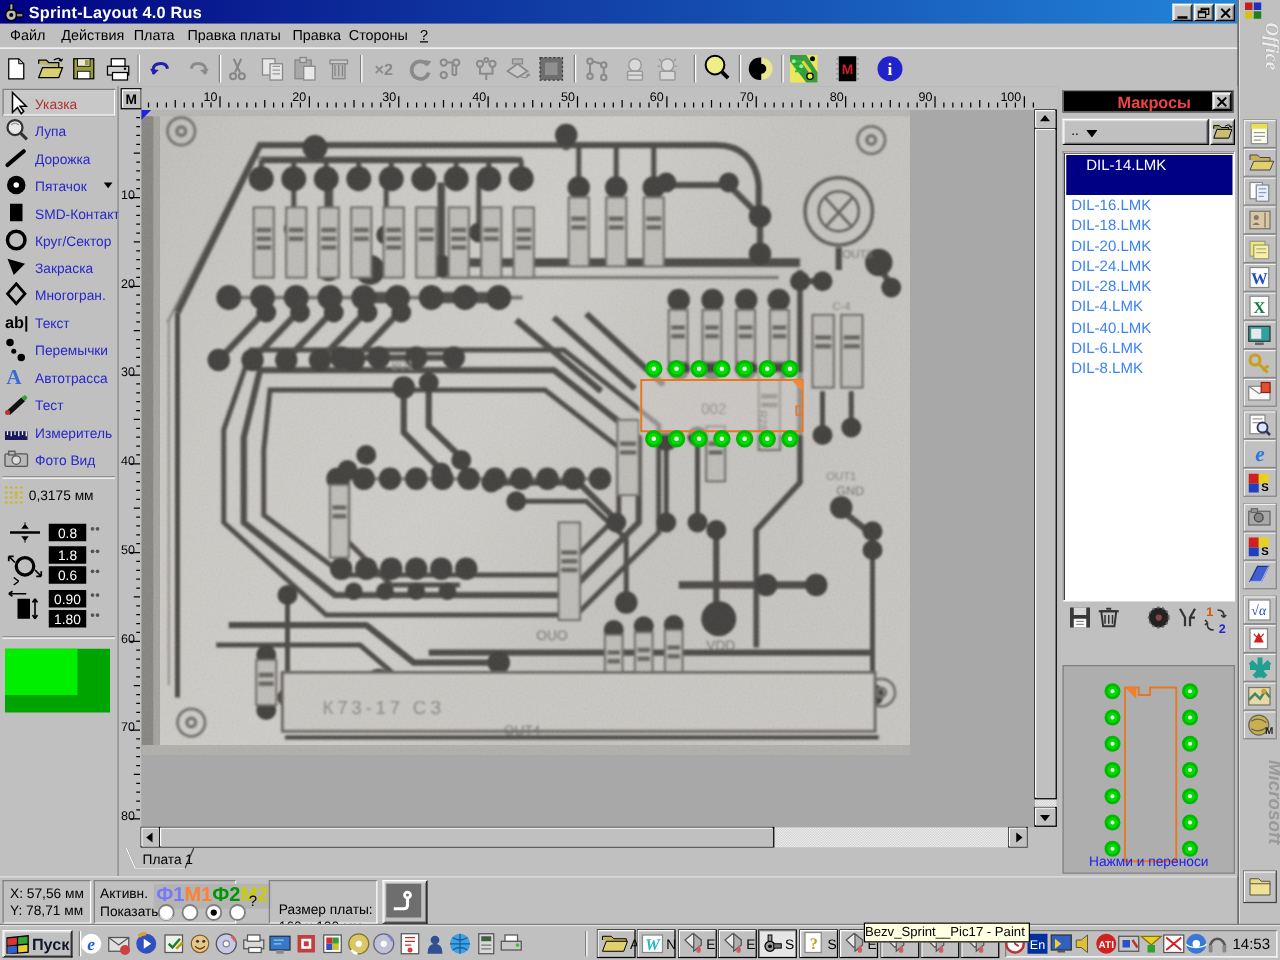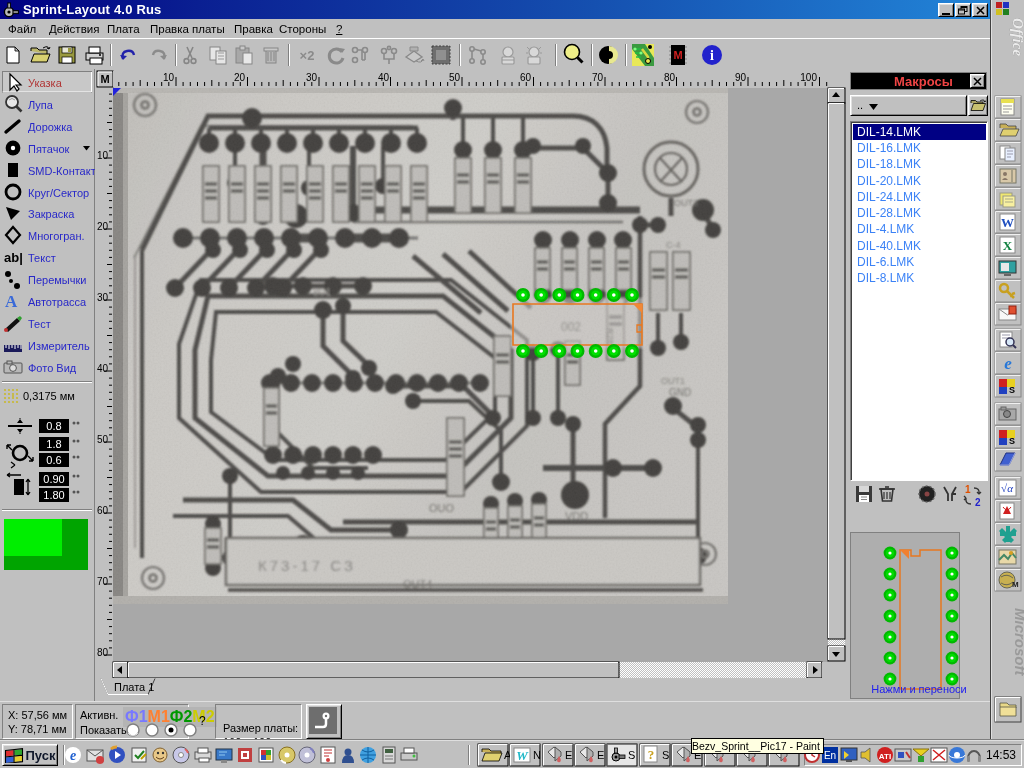--- a/index.html
+++ b/index.html
@@ -830,21 +830,21 @@
  </div>
  <div class="btn abs" style="left:121px;top:26px;width:20px;height:21px">
       <svg width="16" height="13" viewBox="0 0 16 13">
         <path d="M1,4 v-2.5 h4.5 l1.5,1.5 h6 v2" fill="#a8a060" stroke="#000" stroke-width=".8"></path>
         <path d="M1,11.5 l2.5,-7 h12 l-2.5,7 z" fill="#c8c070" stroke="#000" stroke-width=".8"></path>
         <path d="M10,2 q4,-2.5 5,1 m-1.6,-1 l1.6,1 m0,0 l1,-1.6" fill="none" stroke="#000" stroke-width=".8"></path>
       </svg>
     </div>
 
  <div class="abs" style="left:3px;top:52px;width:138px;height:360px;background:#fff;border:1px solid;border-color:#808080 #fff #fff #808080;box-shadow:inset 1px 1px 0 #404040">
-  <div style="margin:2px 1px 0 2px;height:16px;background:#000084;color:#fff;font-size:12px;padding-left:4px;line-height:16px">DIL-14.LMK</div>
+  <div style="margin:2px 1px 0 2px;height:32px;background:#000084;color:#fff;font-size:12px;padding-left:16px;line-height:16px">DIL-14.LMK</div>
   <div style="margin-left:6px;font-size:12px;color:#3b82f6;line-height:16.3px">DIL-16.LMK<br>DIL-18.LMK<br>DIL-20.LMK<br>DIL-24.LMK<br>DIL-28.LMK<br>DIL-4.LMK<br>DIL-40.LMK<br>DIL-6.LMK<br>DIL-8.LMK</div>
  </div>
 
  <svg class="abs" style="left:0;top:412px" width="143" height="27">
   <g transform="translate(17,13)">
         <rect x="-8" y="-8" width="16" height="16" fill="#3a3a3a"></rect>
         <rect x="-5" y="-8" width="10" height="6" fill="#d8d8d8"></rect>
         <rect x="-5" y="1" width="10" height="7" fill="#fff"></rect>
         <path d="M-3,3 h6 M-3,5.5 h6" stroke="#888" stroke-width="1"></path>
       </g>
@@ -863,21 +863,21 @@
         <path d="M-6,-7 l4,7 v7 M6,-7 l-4,7 v7 M2,0 l4,0" stroke="#333" stroke-width="1.8" fill="none"></path>
       </g>
   <g transform="translate(126,13)">
         <text x="-8" y="-1" font-size="10" font-weight="bold" fill="#e05000" font-family="Liberation Sans">1</text>
         <text x="2" y="12" font-size="10" font-weight="bold" fill="#2222cc" font-family="Liberation Sans">2</text>
         <path d="M1,-6 q6,0 5,6 m0,0 l-2,-2 m2,2 l2,-2 M-2,10 q-6,0 -5,-6 m0,0 l-2,2 m2,-2 l-2,-2" stroke="#333" stroke-width="1.3" fill="none"></path>
       </g>
  </svg>
 
 
- <div class="abs" style="left:3px;top:463px;width:110px;height:167px;background:#aeaeae;border:1px solid #808080">
+ <div class="abs" style="left:3px;top:463px;width:138px;height:167px;background:#aeaeae;border:1px solid #808080">
   <svg width="136" height="165">
    <g>
     <path d="M49,17 H60 l0,6 9,0 0,-6 H90 V156 H49 Z" fill="none" stroke="#e87820" stroke-width="1.5"></path>
     <path d="M49,17 l9,9 V17 Z" fill="#f08030"></path>
    </g>
    <g id="pp">
           <circle cx="39" cy="20" r="6.4" fill="#00b800"></circle>
           <circle cx="39" cy="20" r="4.2" fill="#00dd00"></circle>
           <circle cx="39" cy="20" r="1.6" fill="#fff"></circle>
         </g>

